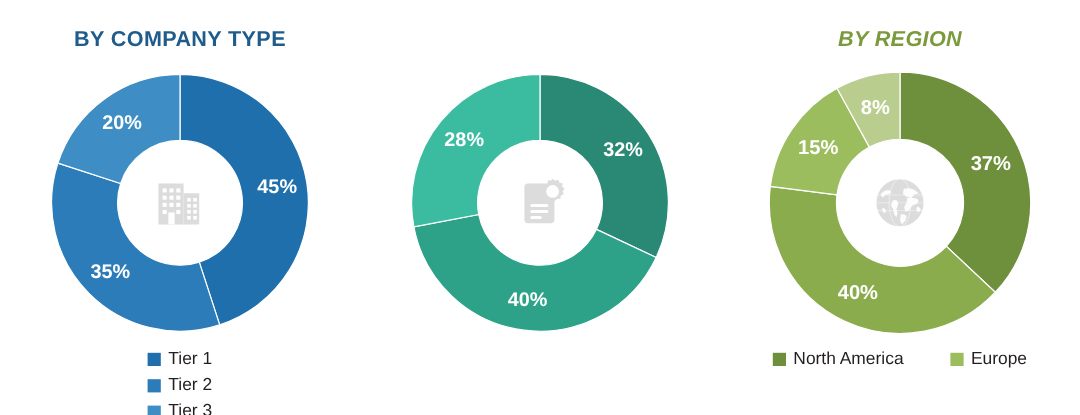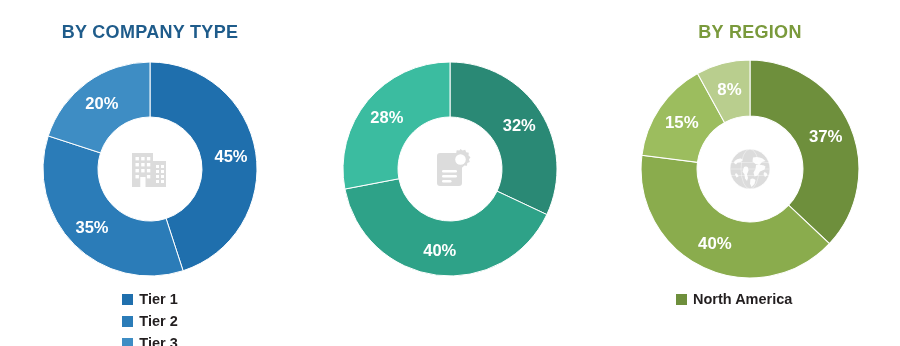--- a/index.html
+++ b/index.html
@@ -35,21 +35,21 @@
     left: 0;
     width: 100%;
     text-align: center;
     font-size: 18px;
     font-weight: bold;
     letter-spacing: 0.3px;
     white-space: nowrap;
   }
   #title-company { color: #1F5C8B; }
   #title-desig   { color: #2E8B72; }
-  #title-region  { color: #7A9A3C; }
+  #title-region  { color: #7A9A3C; font-style: italic; }
 
   .donut-wrap {
     position: absolute;
     top: 42px;
     left: 50%;
     transform: translateX(-50%);
     width: 222px;
     height: 222px;
   }
   .donut-wrap.region { width: 226px; height: 226px; top: 40px; }
@@ -83,21 +83,20 @@
     flex-direction: column;
     align-items: center;
   }
   .legend-item {
     display: flex;
     align-items: center;
     height: 22px;
     font-size: 14.5px;
     color: #231F20;
     white-space: nowrap;
-    font-weight: bold;
   }
   .swatch {
     display: inline-block;
     width: 11px;
     height: 11px;
     margin-right: 6px;
     flex: 0 0 auto;
   }
   .legend-col { display: flex; flex-direction: column; }
 
@@ -238,17 +237,21 @@
         </svg>
       </div>
     </div>
 
     <div class="legend" id="legend-region">
       <div class="grid">
         <div class="legend-item">
           <span class="swatch" style="background: rgb(110, 143, 60);"></span>
           <span>North America</span>
         </div>
+        <div class="legend-item">
+          <span class="swatch" style="background: rgb(156, 189, 94);"></span>
+          <span>Europe</span>
+        </div>
       </div>
     </div>
   </div>
 
 </div>
 
 </body></html>

